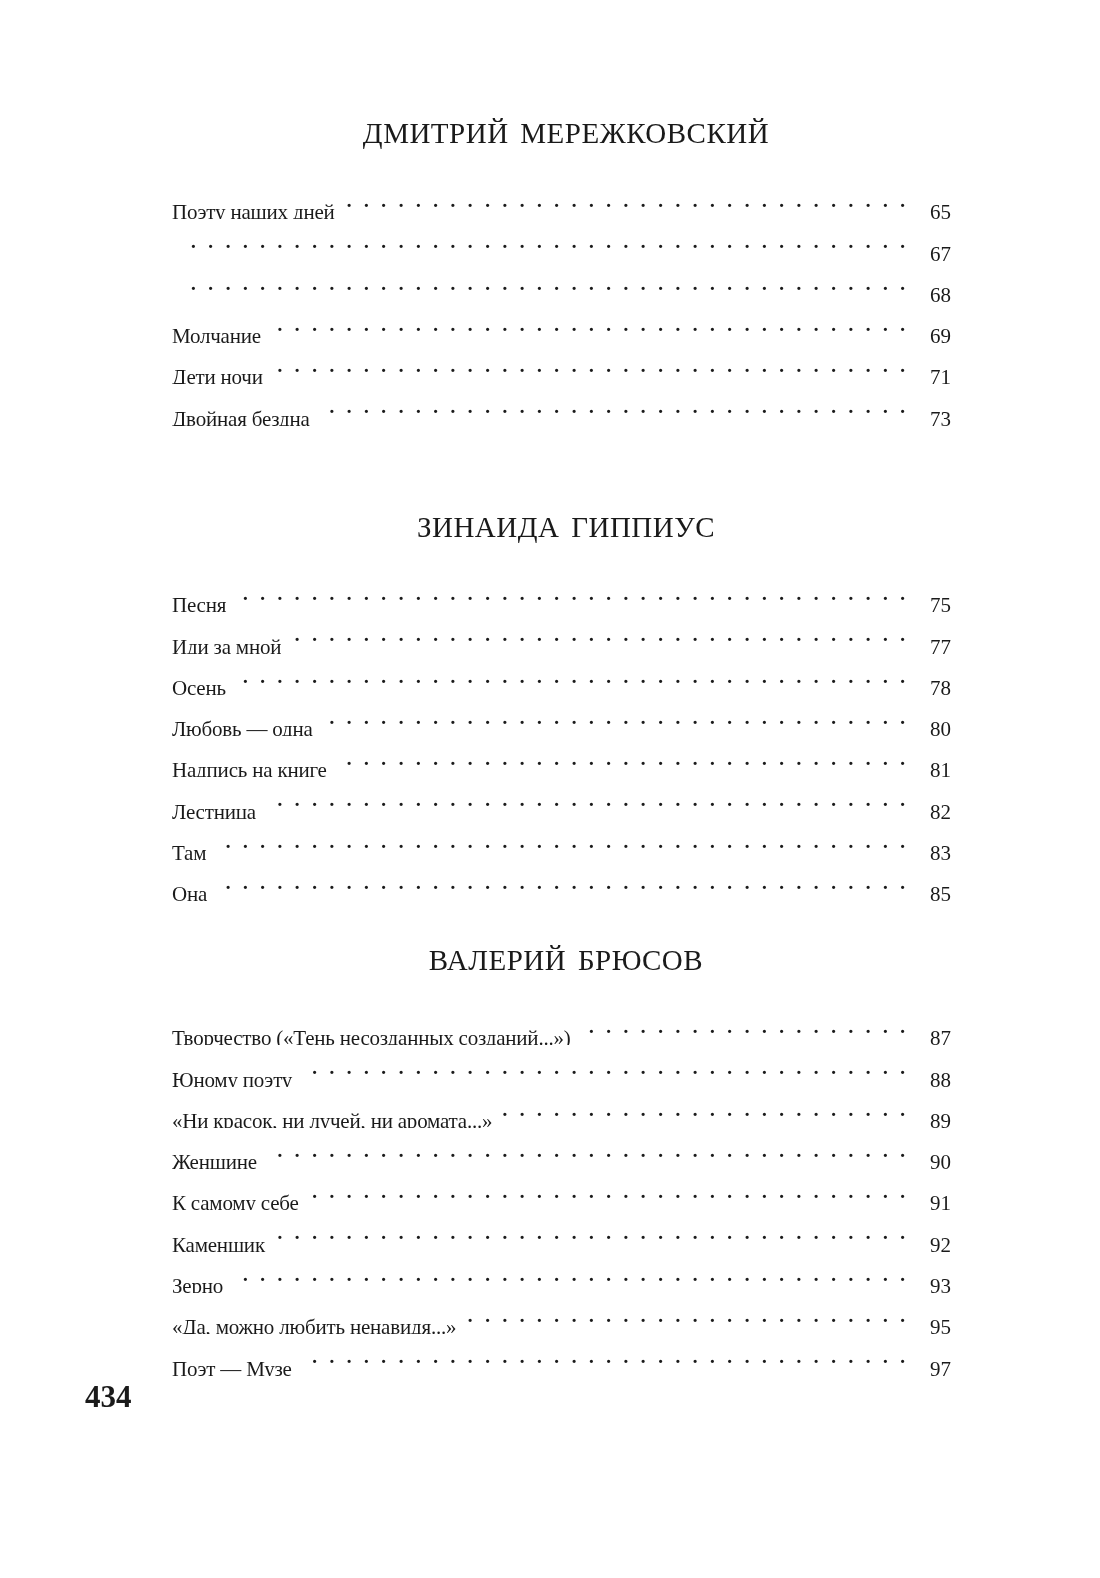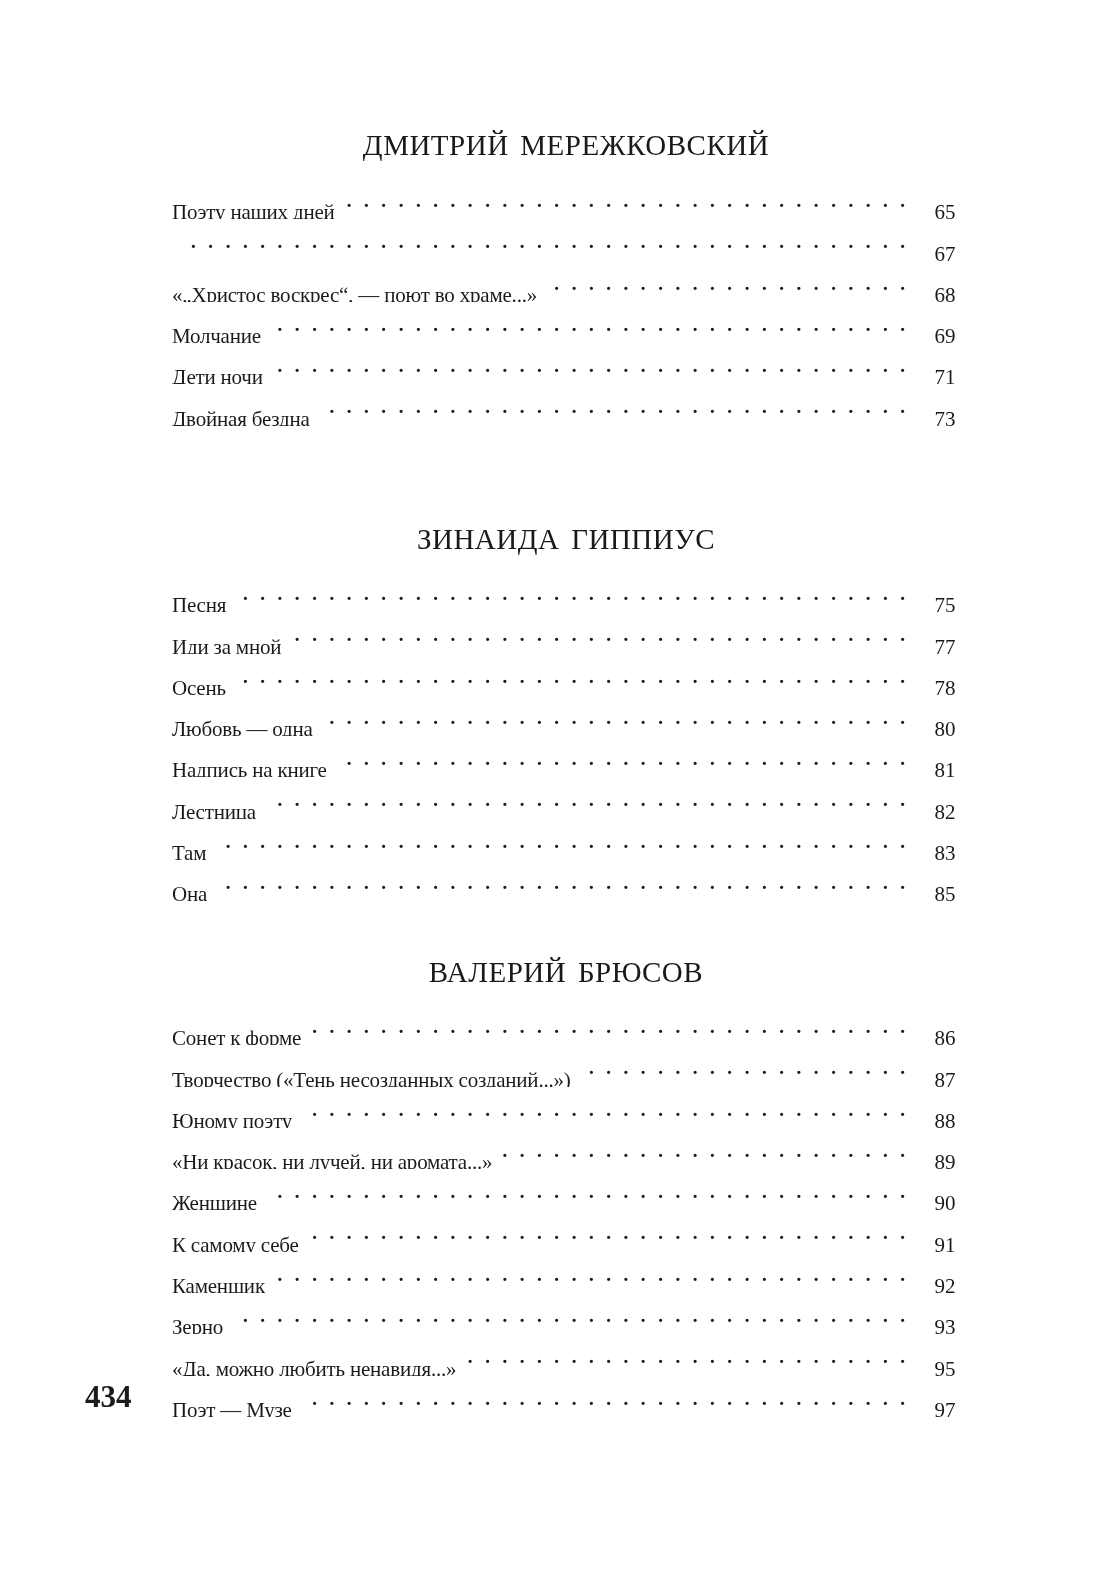--- a/index.html
+++ b/index.html
@@ -26,21 +26,21 @@
       left: 0;
       width: 788px;
     }
     .section-title {
       text-align: center;
       font-size: 29px;
       letter-spacing: 0.5px;
       word-spacing: 4px;
       height: 40px;
       line-height: 40px;
-      margin: 12px;
+      margin: 0;
       font-weight: normal;
     }
     .entries {
       position: absolute;
       left: 0;
       width: 788px;
       margin: 0;
       padding: 0;
       list-style: none;
     }
@@ -68,21 +68,21 @@
       content: ". . . . . . . . . . . . . . . . . . . . . . . . . . . . . . . . . . . . . . . . . . . . . . . . . . . . . . . . . . . . . . . . . . . . . . . . . . . . . . . .";
       position: absolute;
       right: 0;
       top: 0;
       white-space: nowrap;
       letter-spacing: 1.9px;
       font-size: 27px;
     }
     .entry-page {
       flex: 0 0 auto;
-      text-align: center;
+      text-align: left;
       min-width: 30px;
       margin-left: 16px;
     }
     .folio {
       position: absolute;
       left: 85px;
       top: 1376px;
       font-size: 31px;
       font-weight: bold;
       line-height: 41px;
@@ -100,21 +100,20 @@
     <li class="entry">
         <span class="entry-title">Поэту наших дней</span>
         <span class="entry-leader"></span>
         <span class="entry-page">65</span>
       </li>
     <li class="entry">
         <span class="entry-leader"></span>
         <span class="entry-page">67</span>
       </li>
     <li class="entry">
-        <span class="entry-title">«„Христос воскрес“, — поют во храме...»</span>
         <span class="entry-leader"></span>
         <span class="entry-page">68</span>
       </li>
     <li class="entry">
         <span class="entry-title">Молчание</span>
         <span class="entry-leader"></span>
         <span class="entry-page">69</span>
       </li>
     <li class="entry">
         <span class="entry-title">Дети ночи</span>
@@ -172,25 +171,20 @@
         <span class="entry-leader"></span>
         <span class="entry-page">85</span>
       </li>
   </ul>
 
   <div class="section" style="top:940px;">
     <h2 class="section-title">ВАЛЕРИЙ БРЮСОВ</h2>
   </div>
   <ul class="entries" style="top:1004px;">
     <li class="entry">
-        <span class="entry-title">Сонет к форме</span>
-        <span class="entry-leader"></span>
-        <span class="entry-page">86</span>
-      </li>
-    <li class="entry">
         <span class="entry-title">Творчество («Тень несозданных созданий...»)</span>
         <span class="entry-leader"></span>
         <span class="entry-page">87</span>
       </li>
     <li class="entry">
         <span class="entry-title">Юному поэту</span>
         <span class="entry-leader"></span>
         <span class="entry-page">88</span>
       </li>
     <li class="entry">

